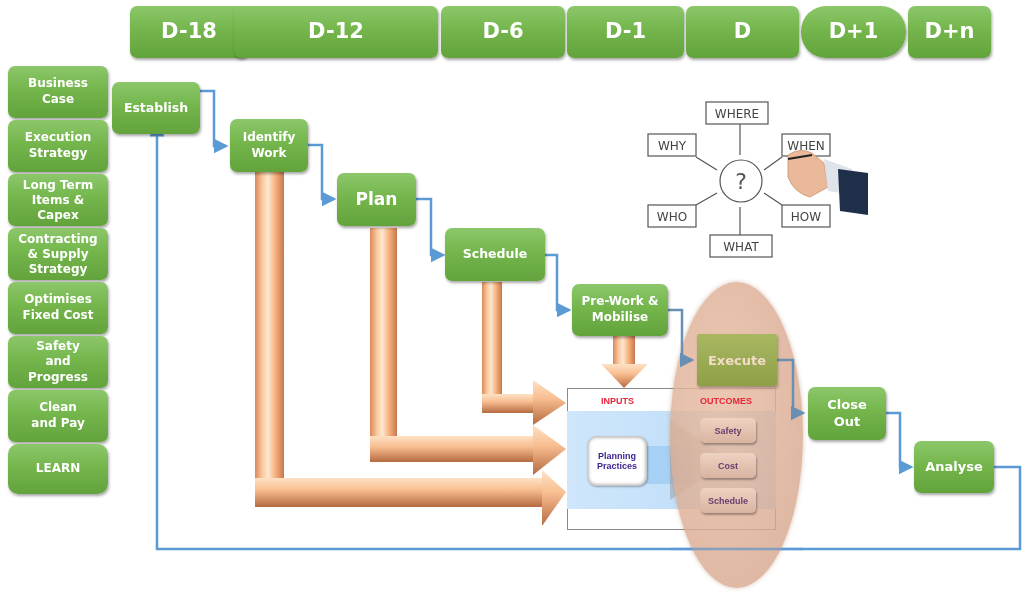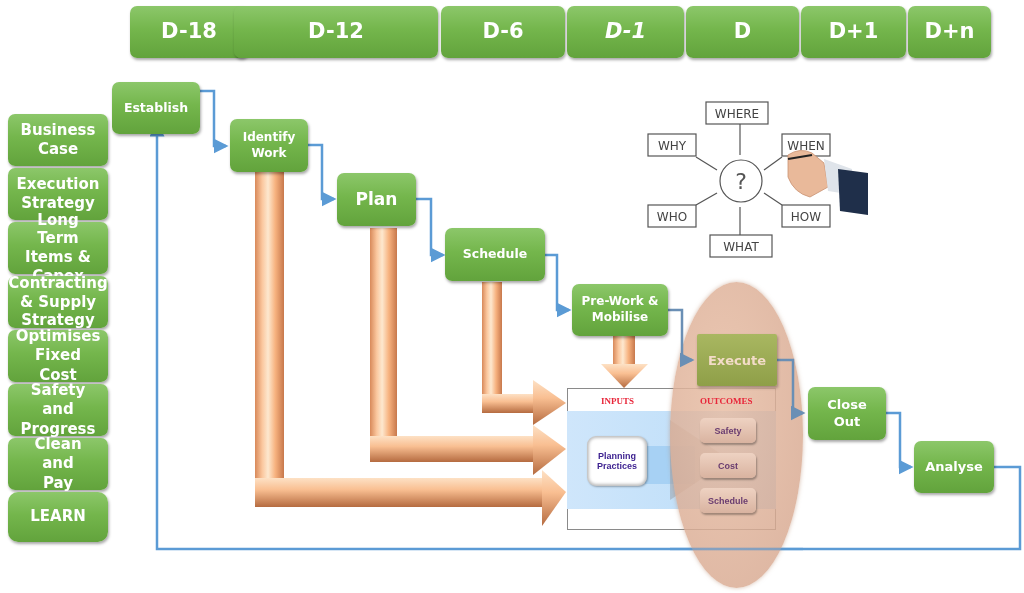--- a/index.html
+++ b/index.html
@@ -6,26 +6,26 @@
   body { width:1024px; height:593px; position:relative; overflow:hidden; font-family:"DejaVu Sans", sans-serif; }
   .gbox {
     position:absolute; box-sizing:border-box;
     background:linear-gradient(#8cc76a 0%, #74b64c 45%, #62a33c 100%);
     border-radius:7px; color:#fff; font-weight:bold;
     display:flex; align-items:center; justify-content:center; text-align:center;
     box-shadow:1px 2px 3px rgba(0,0,0,0.35);
     line-height:1.3;
   }
   .hdr { top:6px; height:52px; font-size:21px; }
-  .side { left:8px; width:100px; font-size:15px;margin-top:48px; }
+  .side { left:8px; width:100px; font-size:12px; }
   .step { font-size:12.5px; }
   svg.layer { position:absolute; left:0; top:0; }
   .ibox { position:absolute; left:567px; top:388px; width:209px; height:142px; border:1px solid #8a8a8a; background:#fff; box-sizing:border-box; }
   .band { position:absolute; left:567px; top:411px; width:209px; height:98px; background:linear-gradient(90deg,#cfe6fb,#b9dcf8); }
-  .lbl-red { position:absolute; font-size:9px; font-weight:bold; color:#e8263a; font-family:Liberation Serif, serif; }
+  .lbl-red { position:absolute; font-size:9px; font-weight:bold; color:#e8263a; font-family:Liberation Sans, sans-serif; }
   .pp { position:absolute; left:587px; top:436px; width:60px; height:50px; background:#fff; border-radius:9px;
         box-shadow:0 0 3px 2px rgba(0,0,0,0.25) inset, 1px 1px 2px rgba(0,0,0,0.3);
         color:#3b1f8f; font-weight:bold; font-size:9px; font-family:"Liberation Sans", sans-serif;
         display:flex; align-items:center; justify-content:center; text-align:center; line-height:1.15; }
   .oc { position:absolute; left:700px; width:56px; height:25px; border-radius:5px;
         background:linear-gradient(#eed2c2,#d9b3a0); color:#6a3d70; font-size:9px; font-weight:bold;
         font-family:"Liberation Sans", sans-serif; display:flex; align-items:center; justify-content:center;
         box-shadow:1px 2px 2px rgba(0,0,0,0.3); }
   .ellipse { position:absolute; left:670px; top:282px; width:133px; height:306px; border-radius:50%;
         background:radial-gradient(ellipse at 40% 40%, rgba(232,190,165,0.85), rgba(210,160,135,0.8));
@@ -41,27 +41,27 @@
 
 <div class="gbox hdr" style="left:130px;width:118px;">
     <span>D-18</span>
   </div>
 <div class="gbox hdr" style="left:234px;width:204px;">
     <span>D-12</span>
   </div>
 <div class="gbox hdr" style="left:441px;width:124px;">
     <span>D-6</span>
   </div>
-<div class="gbox hdr" style="left:567px;width:117px;font-style:italic;">
+<div class="gbox hdr" style="left:567px;width:117px;">
     <span>D-1</span>
   </div>
 <div class="gbox hdr" style="left:686px;width:113px;">
     <span>D</span>
   </div>
-<div class="gbox hdr" style="left:801px;width:105px;">
+<div class="gbox hdr" style="left:801px;width:105px;border-radius:25px;">
     <span>D+1</span>
   </div>
 <div class="gbox hdr" style="left:908px;width:83px;">
     <span>D+n</span>
   </div>
 
 <div class="gbox side" style="top:66px;height:52px;">
     <span style="padding:0 14px;">Business Case</span>
   </div>
 <div class="gbox side" style="top:120px;height:52px;">

